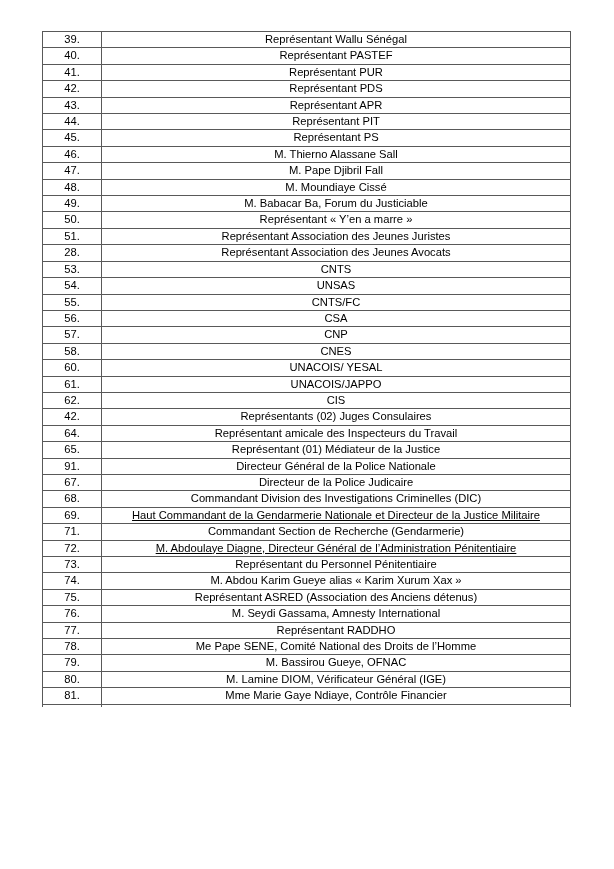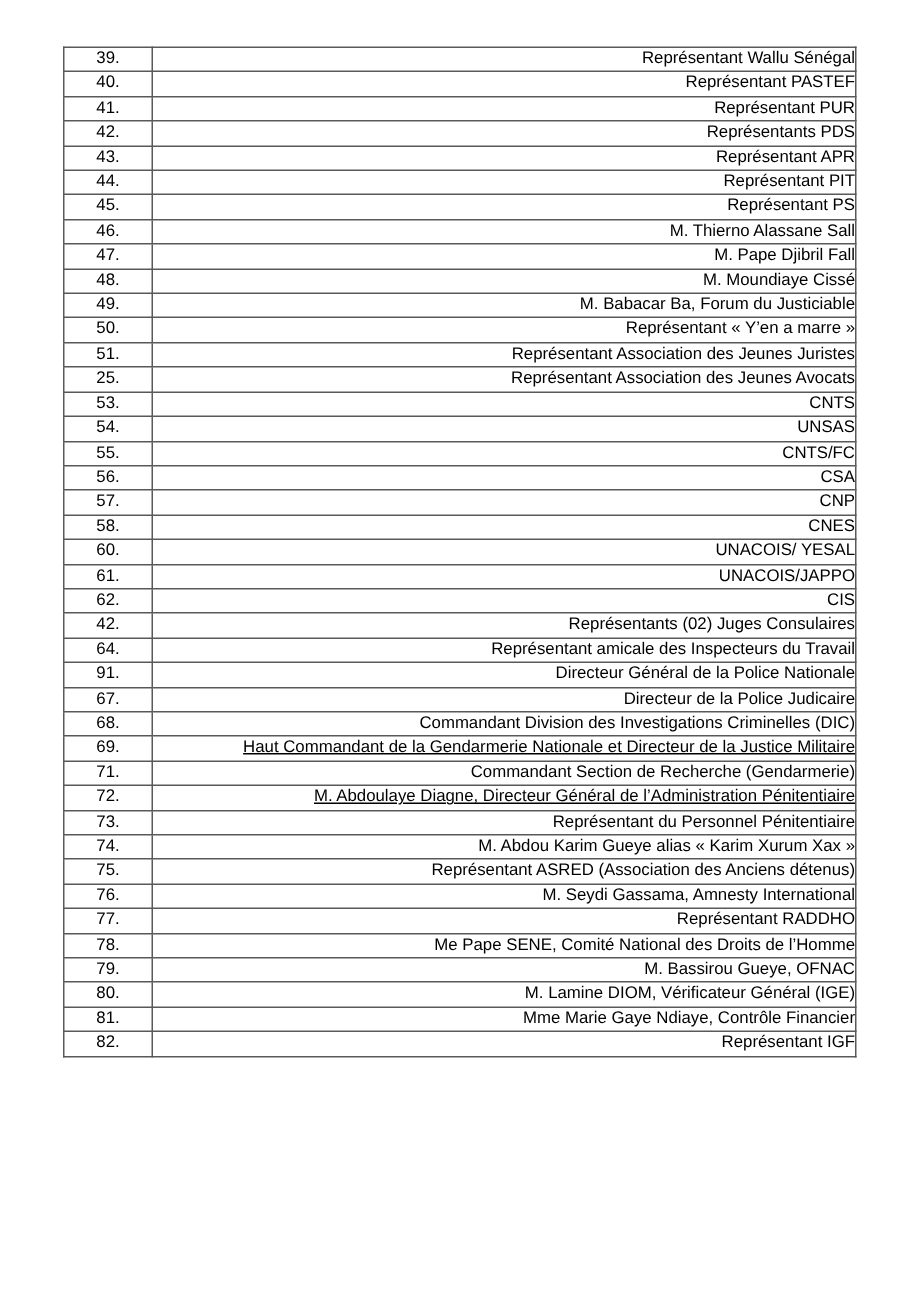--- a/index.html
+++ b/index.html
@@ -46,21 +46,21 @@
   }
 
   td.num-cell {
     width: 58px;
     text-align: center;
     padding-right: 6px;
   }
 
   td.label-cell {
     width: 468px;
-    text-align: right;
+    text-align: center;
     padding-left: 5px;
     padding-right: 4px;
     word-wrap: break-word;
   }
 
   
   td.label-cell.wrapped {
     padding-right: 36px;
     text-decoration: underline;
   }
@@ -88,21 +88,21 @@
         <tr>
           <td class="num-cell">40.</td>
           <td class="label-cell">Représentant PASTEF</td>
         </tr>
         <tr>
           <td class="num-cell">41.</td>
           <td class="label-cell">Représentant PUR</td>
         </tr>
         <tr>
           <td class="num-cell">42.</td>
-          <td class="label-cell">Représentants PDS</td>
+          <td class="label-cell">Représentant PDS</td>
         </tr>
         <tr>
           <td class="num-cell">43.</td>
           <td class="label-cell">Représentant APR</td>
         </tr>
         <tr>
           <td class="num-cell">44.</td>
           <td class="label-cell">Représentant PIT</td>
         </tr>
         <tr>
@@ -127,21 +127,21 @@
         </tr>
         <tr>
           <td class="num-cell">50.</td>
           <td class="label-cell">Représentant « Y’en a marre »</td>
         </tr>
         <tr>
           <td class="num-cell">51.</td>
           <td class="label-cell">Représentant Association des Jeunes Juristes</td>
         </tr>
         <tr>
-          <td class="num-cell">25.</td>
+          <td class="num-cell">28.</td>
           <td class="label-cell">Représentant Association des Jeunes Avocats</td>
         </tr>
         <tr>
           <td class="num-cell">53.</td>
           <td class="label-cell">CNTS</td>
         </tr>
         <tr>
           <td class="num-cell">54.</td>
           <td class="label-cell">UNSAS</td>
         </tr>
@@ -175,20 +175,24 @@
         </tr>
         <tr>
           <td class="num-cell">42.</td>
           <td class="label-cell">Représentants (02) Juges Consulaires</td>
         </tr>
         <tr>
           <td class="num-cell">64.</td>
           <td class="label-cell">Représentant amicale des Inspecteurs du Travail</td>
         </tr>
         <tr>
+          <td class="num-cell">65.</td>
+          <td class="label-cell">Représentant (01) Médiateur de la Justice</td>
+        </tr>
+        <tr>
           <td class="num-cell">91.</td>
           <td class="label-cell">Directeur Général de la Police Nationale</td>
         </tr>
         <tr>
           <td class="num-cell">67.</td>
           <td class="label-cell">Directeur de la Police Judicaire</td>
         </tr>
         <tr>
           <td class="num-cell">68.</td>
           <td class="label-cell">Commandant Division des Investigations Criminelles (DIC)</td>

